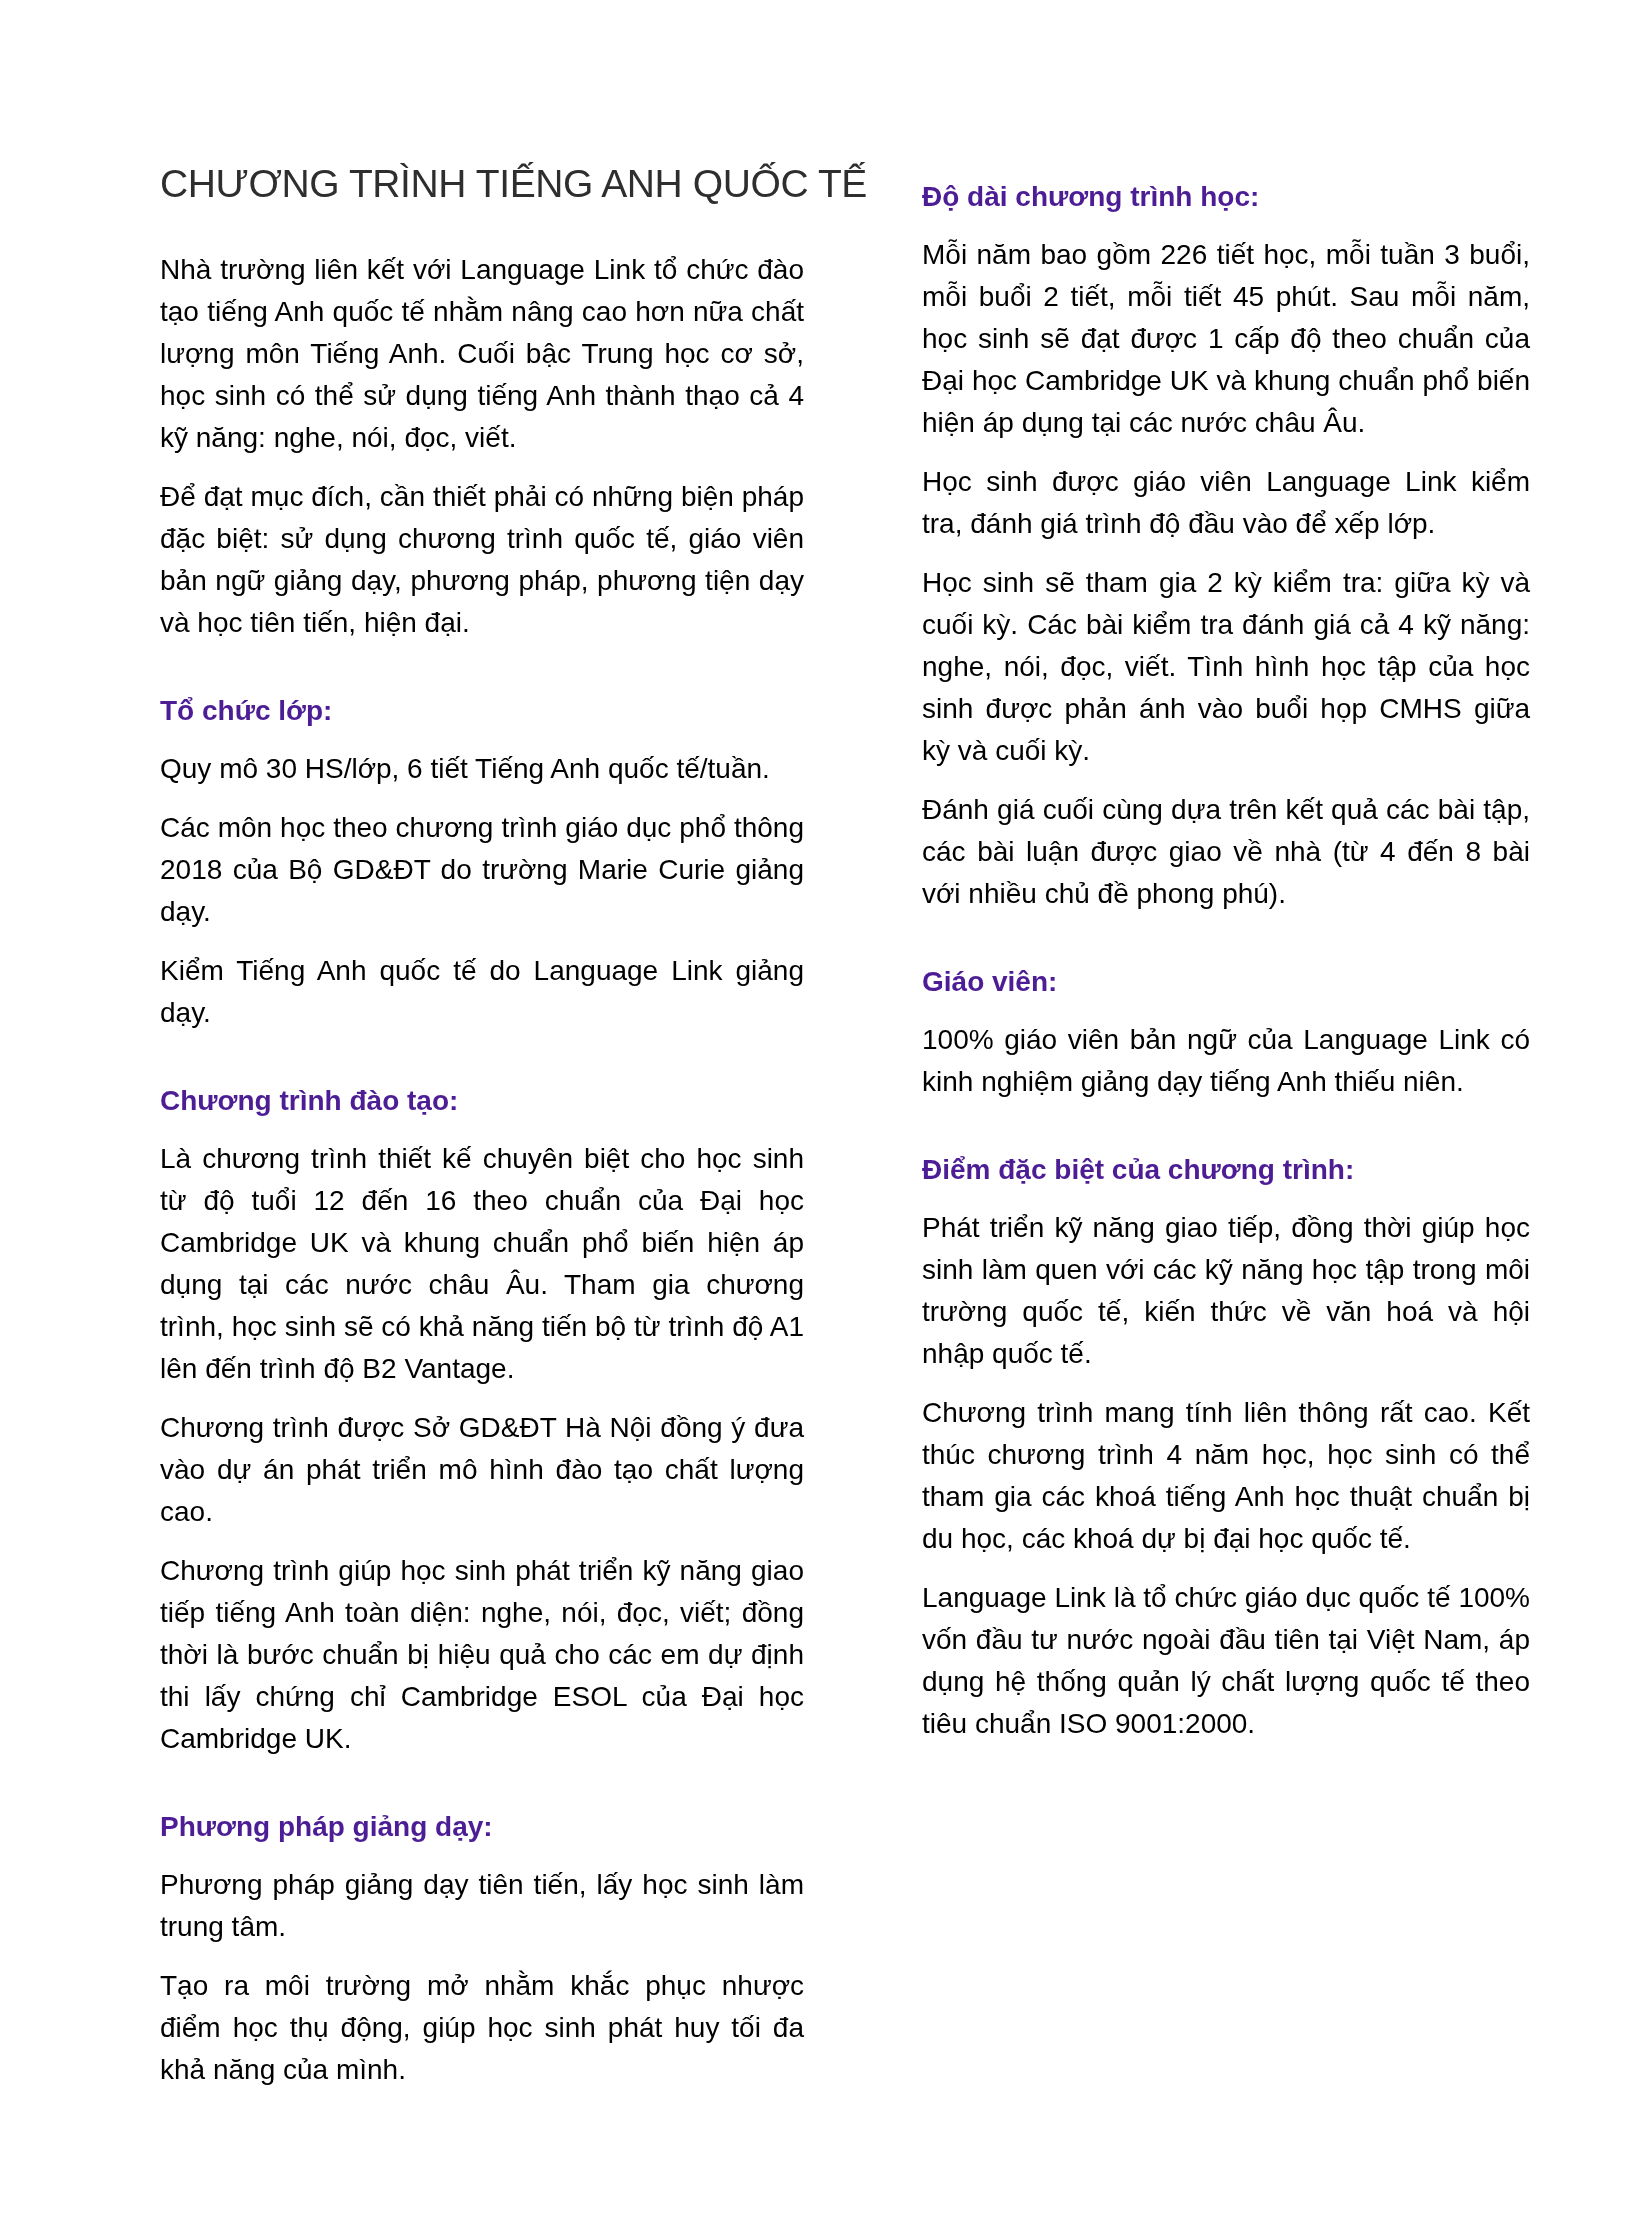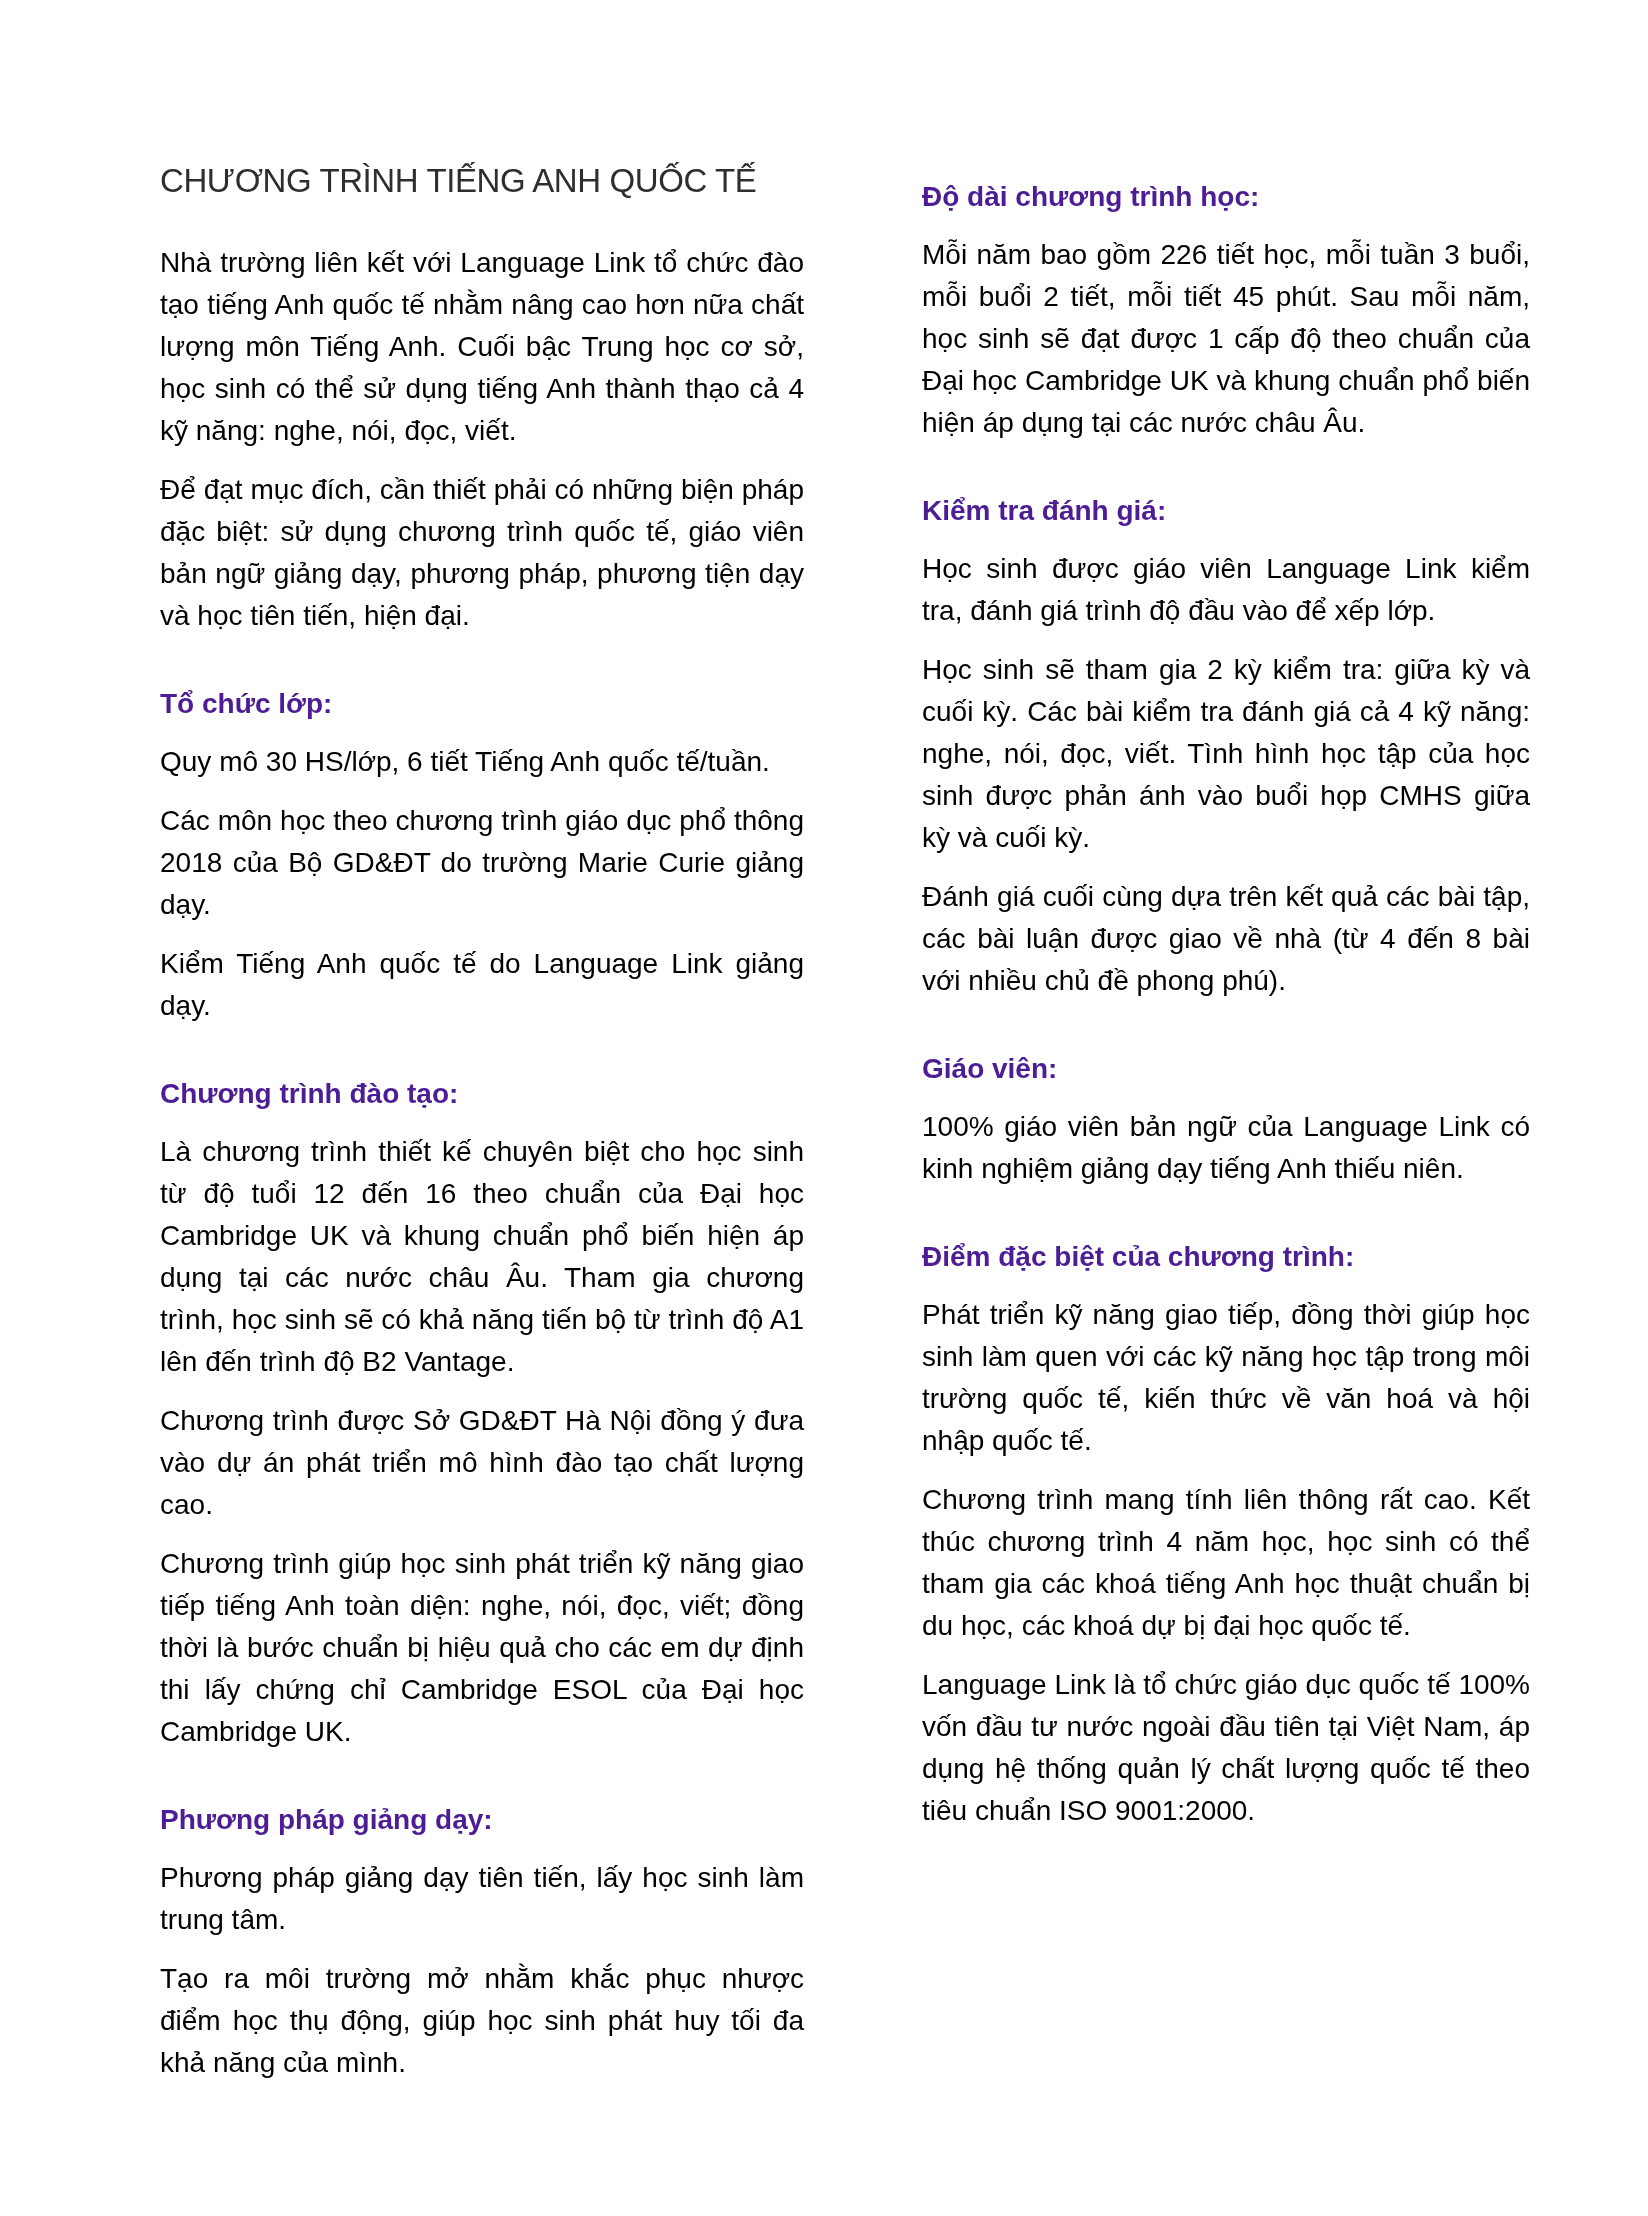--- a/index.html
+++ b/index.html
@@ -19,21 +19,21 @@
   }
   .col {
     position: absolute;
     top: 162px;
   }
   .col-left  { left: 160px;  width: 644px; }
   .col-right { left: 922px; width: 608px; top: 180px; }
 
   .title {
     margin: 0 0 42px 0;
-    font-size: 33px;
+    font-size: 39px;
     font-weight: 400;
     letter-spacing: -0.4px;
     white-space: nowrap;
     color: #2e2e2e;
     line-height: 1.15;
   }
   .heading {
     margin: 50px 0 20.4px 0;
     font-size: 28px;
     font-weight: 700;
@@ -73,21 +73,20 @@
 
     <h2 class="heading">Phương pháp giảng dạy:</h2>
     <p class="body">Phương pháp giảng dạy tiên tiến, lấy học sinh làm trung tâm.</p>
     <p class="body">Tạo ra môi trường mở nhằm khắc phục nhược điểm học thụ động, giúp học sinh phát huy tối đa khả năng của mình.</p>
   </div>
 
   <div class="col col-right">
     <h2 class="heading">Độ dài chương trình học:</h2>
     <p class="body">Mỗi năm bao gồm 226 tiết học, mỗi tuần 3 buổi, mỗi buổi 2 tiết, mỗi tiết 45 phút. Sau mỗi năm, học sinh sẽ đạt được 1 cấp độ theo chuẩn của Đại học Cambridge UK và khung chuẩn phổ biến hiện áp dụng tại các nước châu Âu.</p>
 
-    <h2 class="heading">Kiểm tra đánh giá:</h2>
     <p class="body">Học sinh được giáo viên Language Link kiểm tra, đánh giá trình độ đầu vào để xếp lớp.</p>
     <p class="body">Học sinh sẽ tham gia 2 kỳ kiểm tra: giữa kỳ và cuối kỳ. Các bài kiểm tra đánh giá cả 4 kỹ năng: nghe, nói, đọc, viết. Tình hình học tập của học sinh được phản ánh vào buổi họp CMHS giữa kỳ và cuối kỳ.</p>
     <p class="body">Đánh giá cuối cùng dựa trên kết quả các bài tập, các bài luận được giao về nhà (từ 4 đến 8 bài với nhiều chủ đề phong phú).</p>
 
     <h2 class="heading">Giáo viên:</h2>
     <p class="body">100% giáo viên bản ngữ của Language Link có kinh nghiệm giảng dạy tiếng Anh thiếu niên.</p>
 
     <h2 class="heading">Điểm đặc biệt của chương trình:</h2>
     <p class="body">Phát triển kỹ năng giao tiếp, đồng thời giúp học sinh làm quen với các kỹ năng học tập trong môi trường quốc tế, kiến thức về văn hoá và hội nhập quốc tế.</p>
     <p class="body">Chương trình mang tính liên thông rất cao. Kết thúc chương trình 4 năm học, học sinh có thể tham gia các khoá tiếng Anh học thuật chuẩn bị du học, các khoá dự bị đại học quốc tế.</p>

